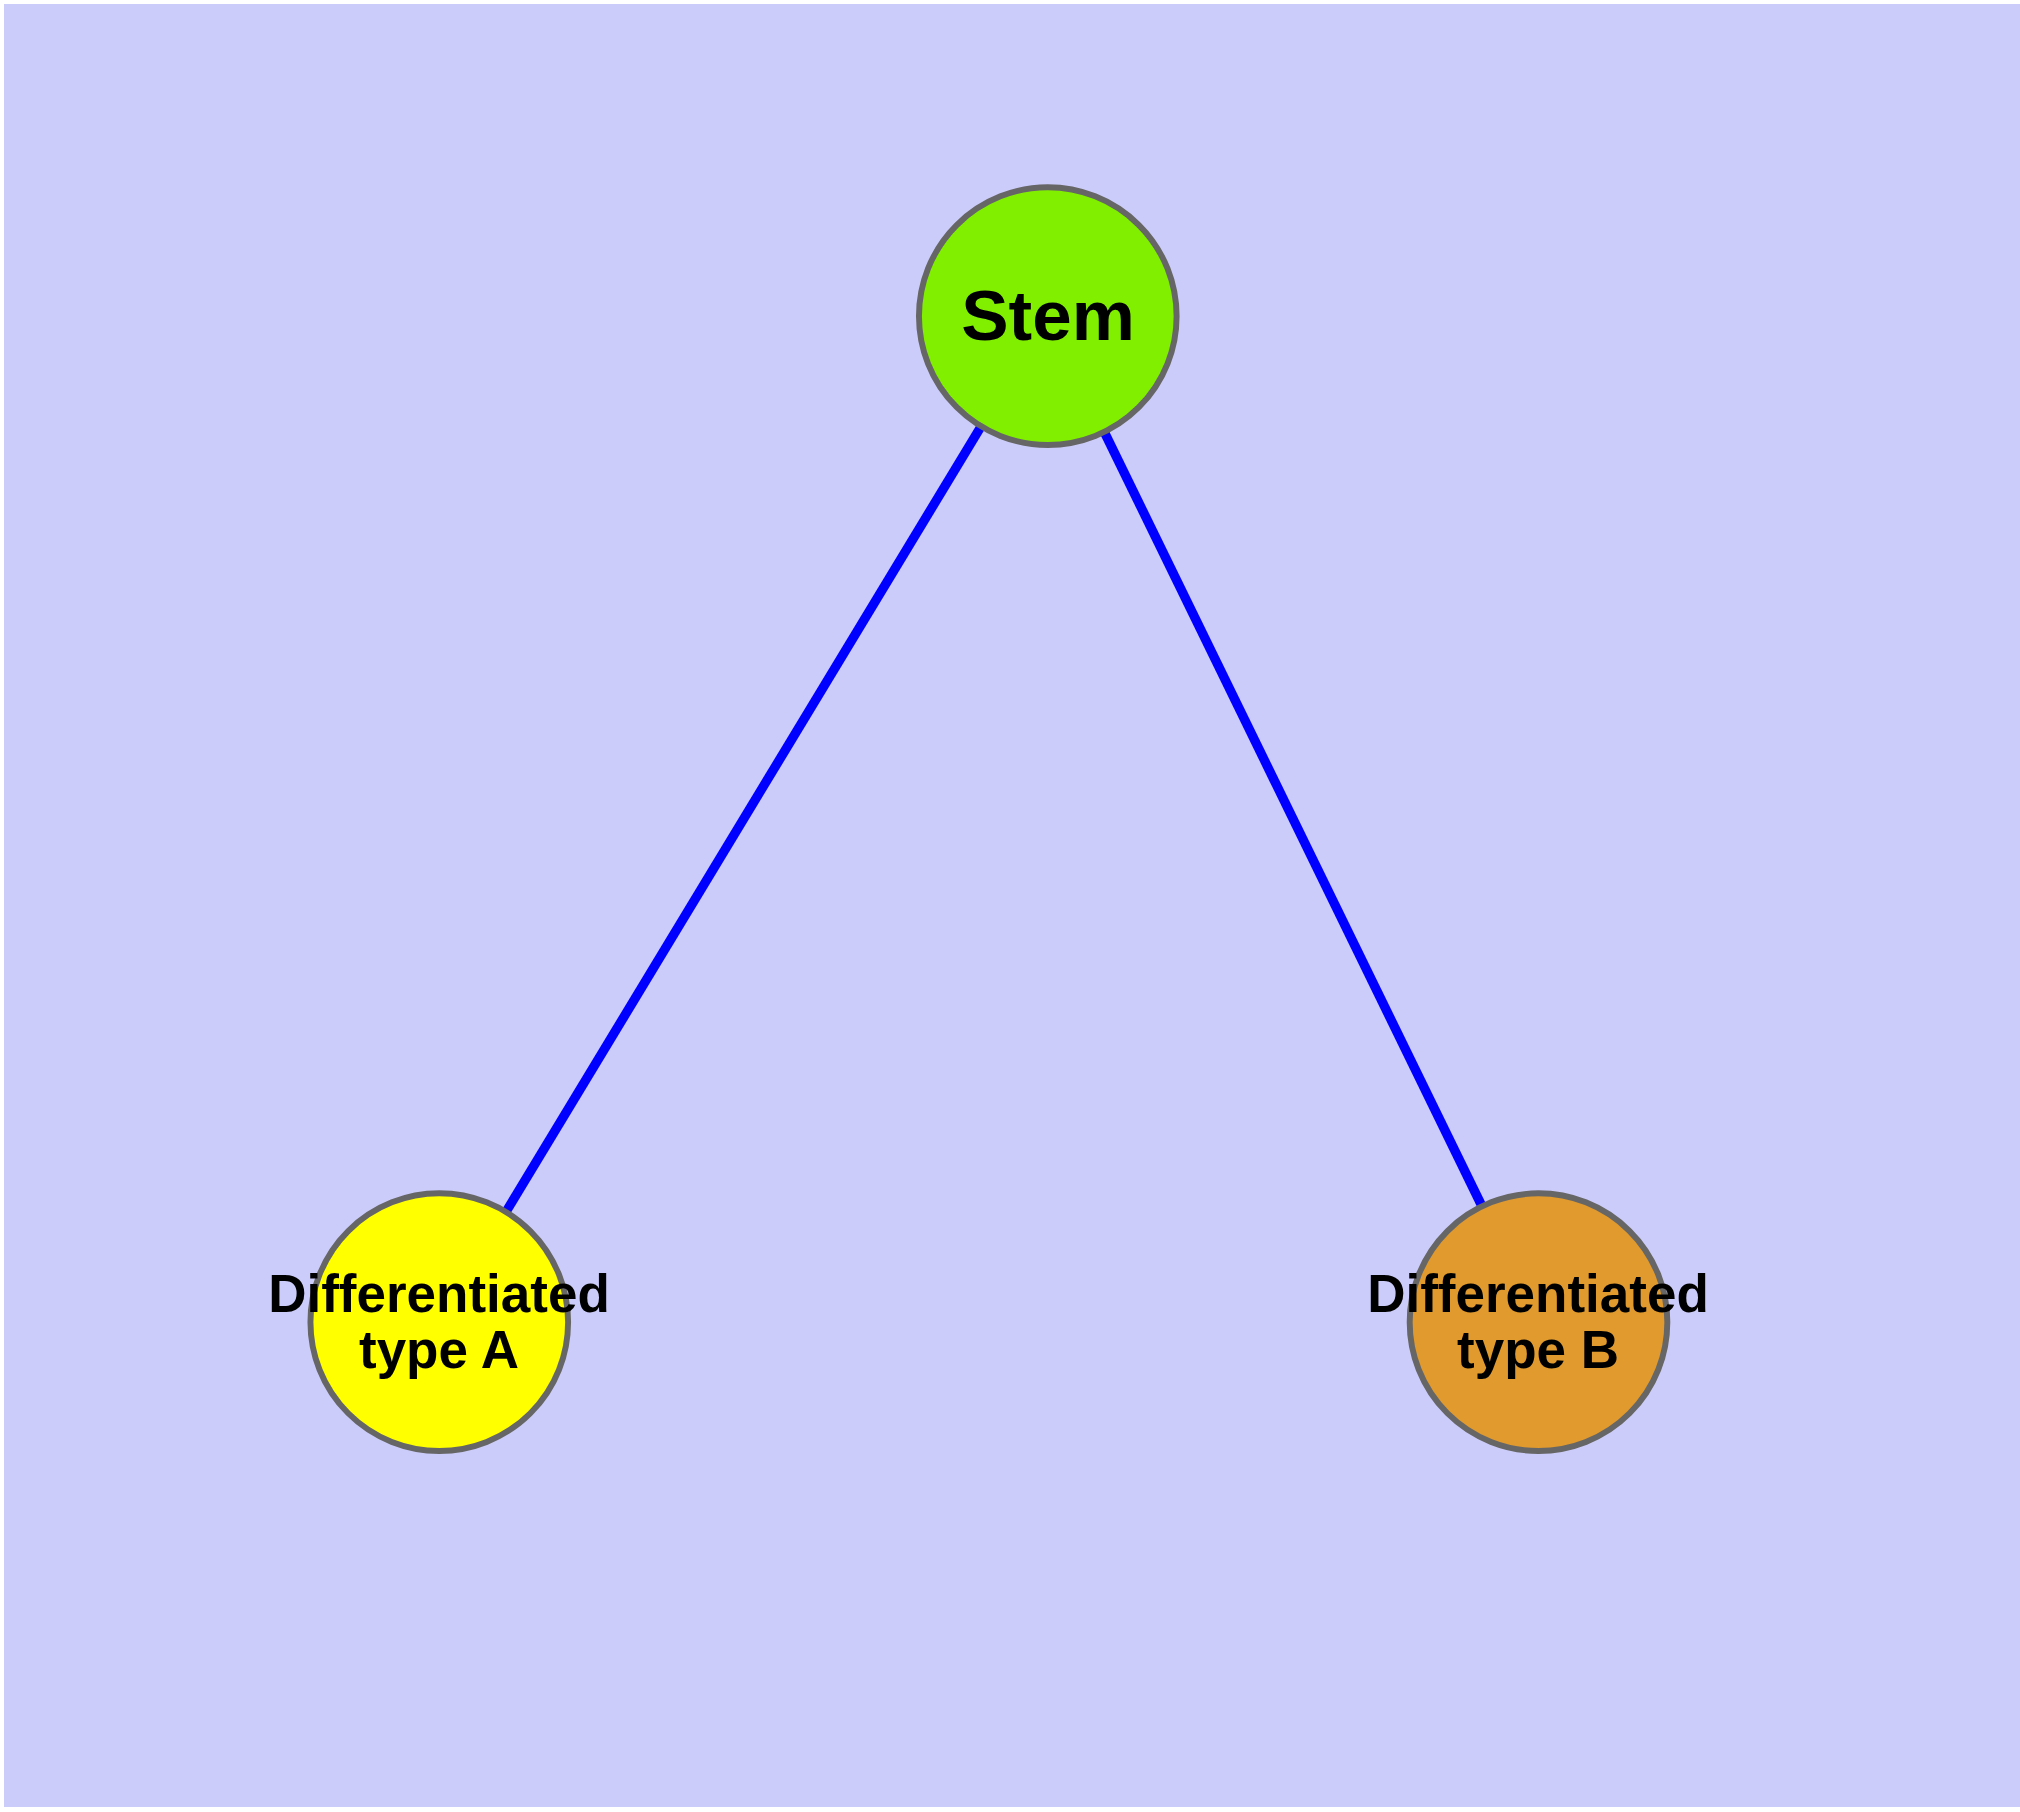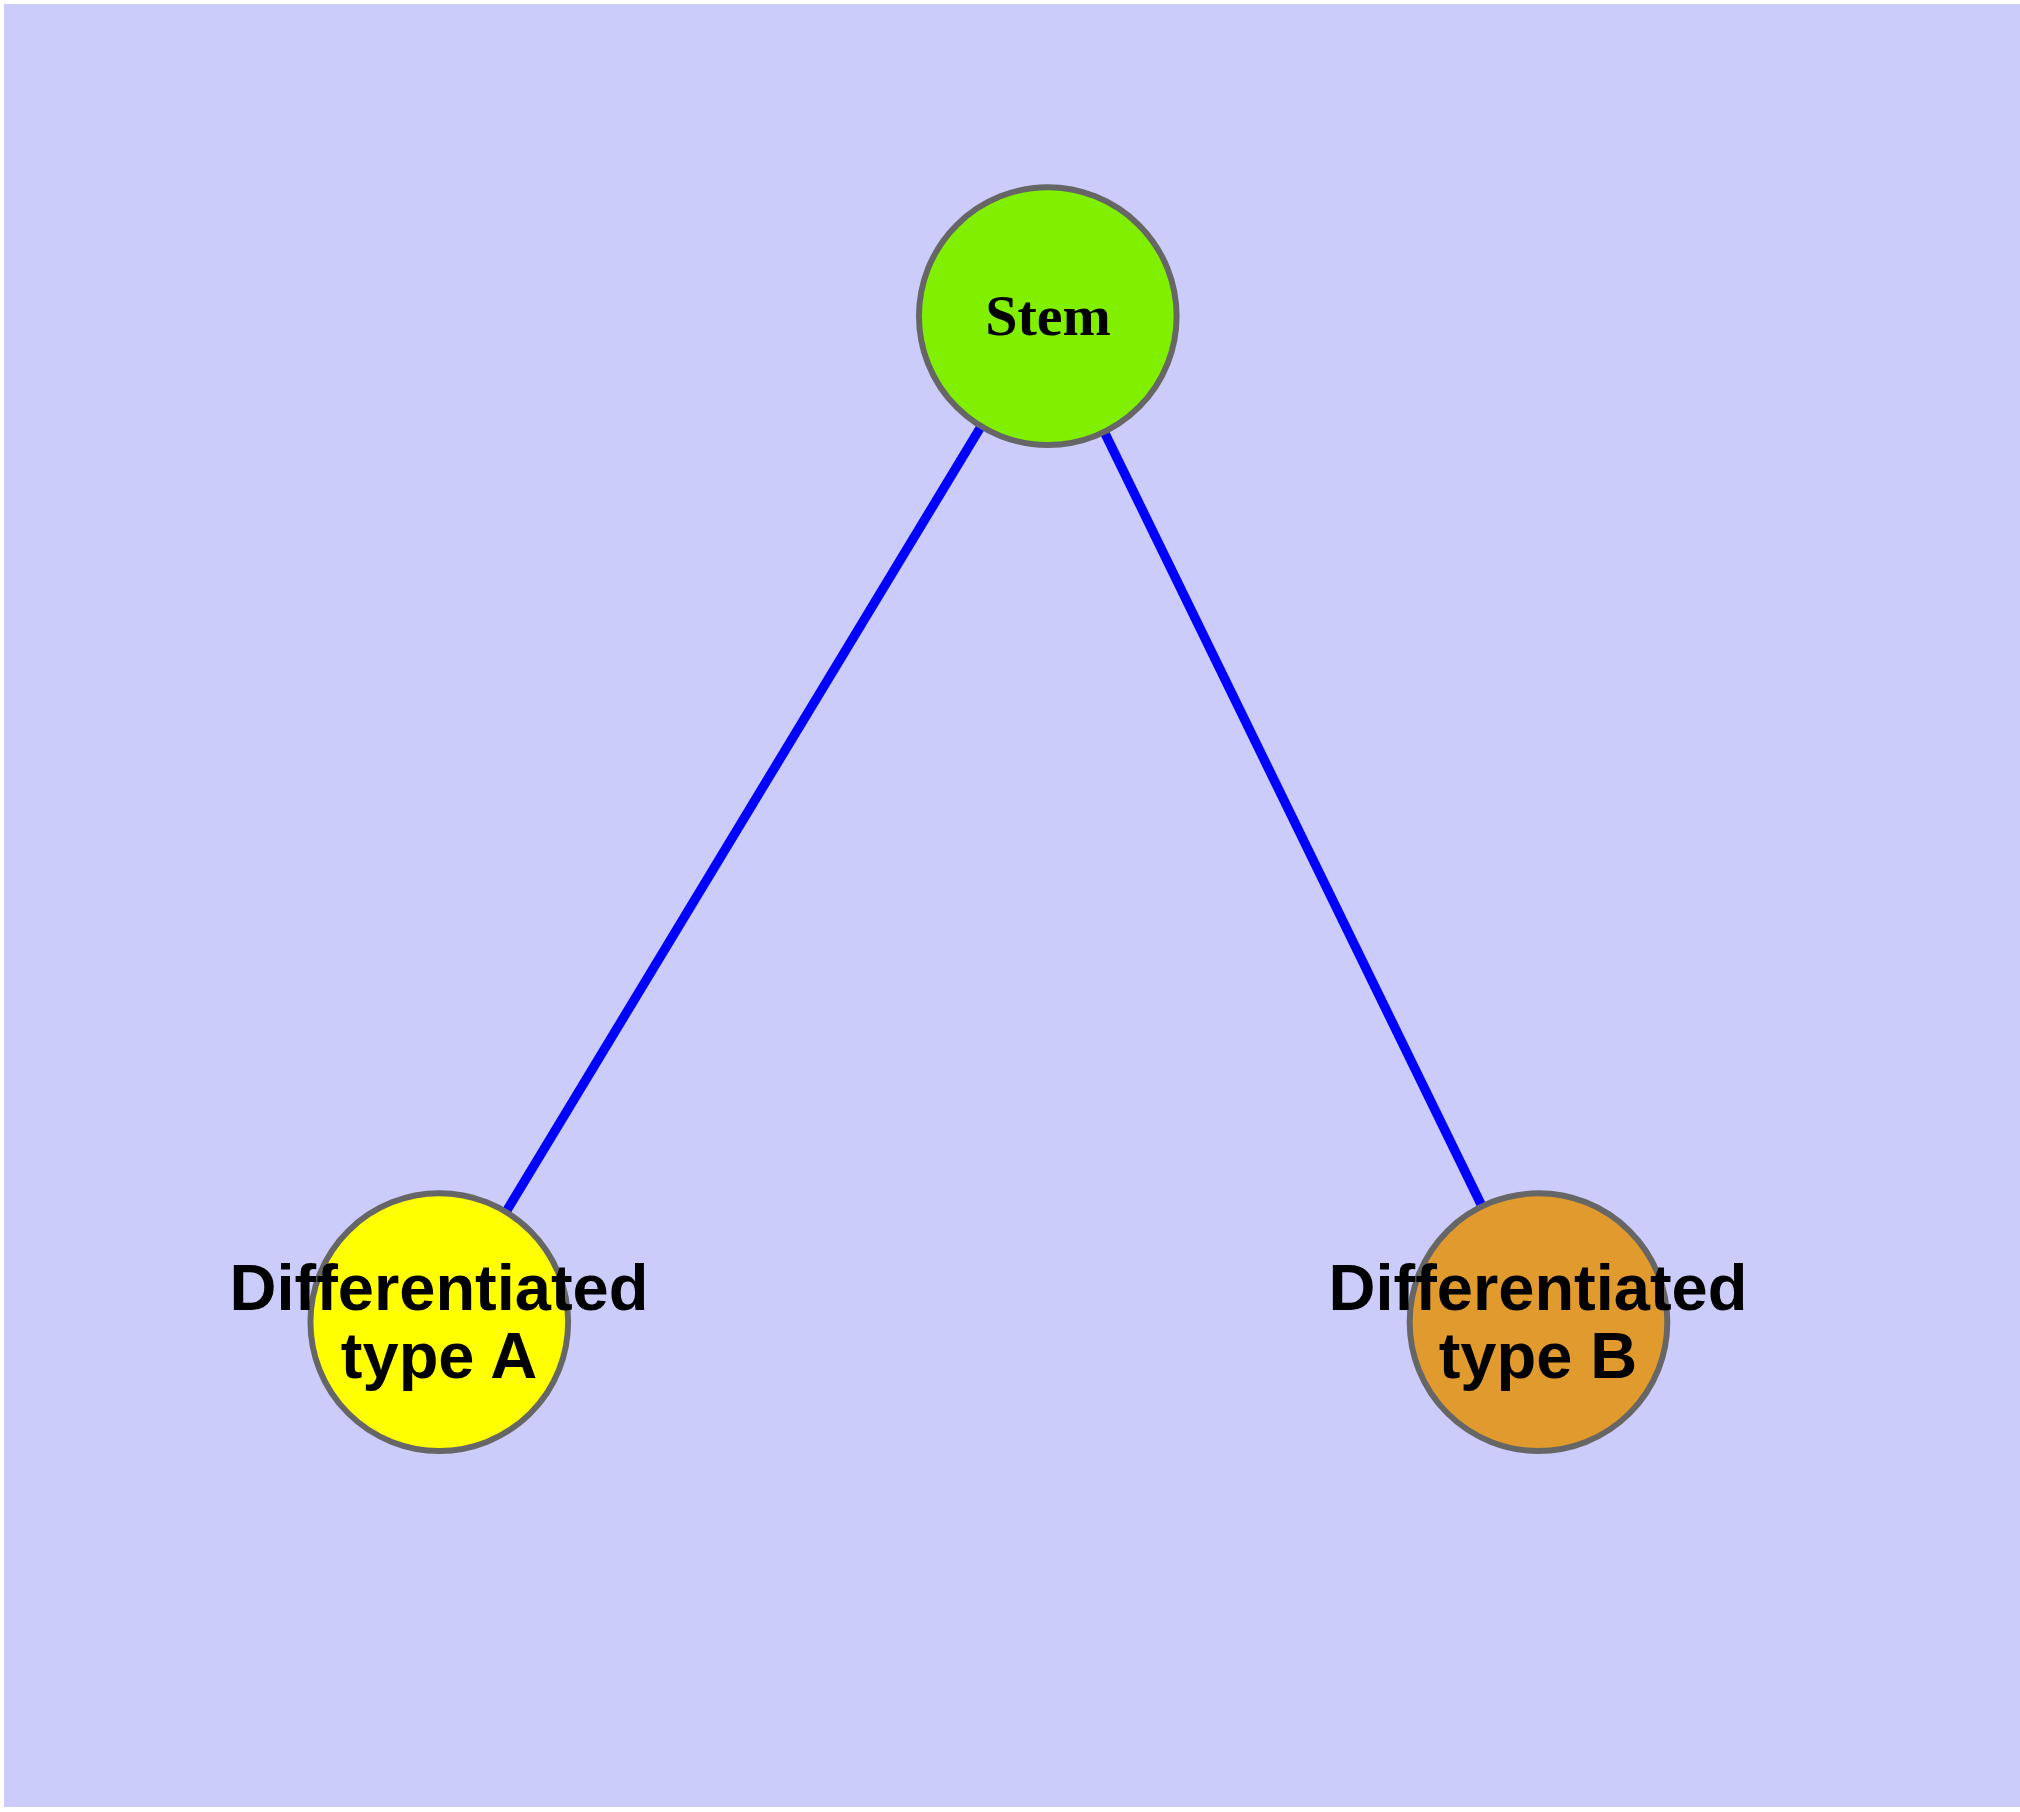--- a/index.html
+++ b/index.html
@@ -36,25 +36,24 @@
     text-align: center;
     color: #000000;
     font-weight: bold;
     line-height: 1.05;
     white-space: pre;
     transform: translate(-50%, -50%);
     pointer-events: none;
     font-family: "Liberation Sans", sans-serif;
   }
   .label-stem {
-    font-size: 58px;
-    font-family: Liberation Serif, serif;
+    font-size: 71px;
   }
   .label-diff {
-    font-size: 65px;
+    font-size: 53px;
   }
 </style>
 </head>
 <body>
 
 <div id="canvas">
 
   <div id="plot-area"></div>
 
   <svg id="graph-svg" viewBox="0 0 2384 2138">

